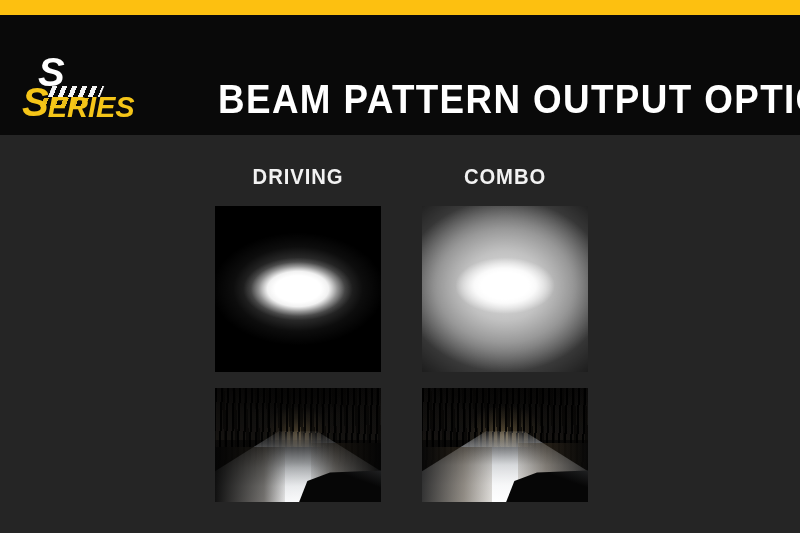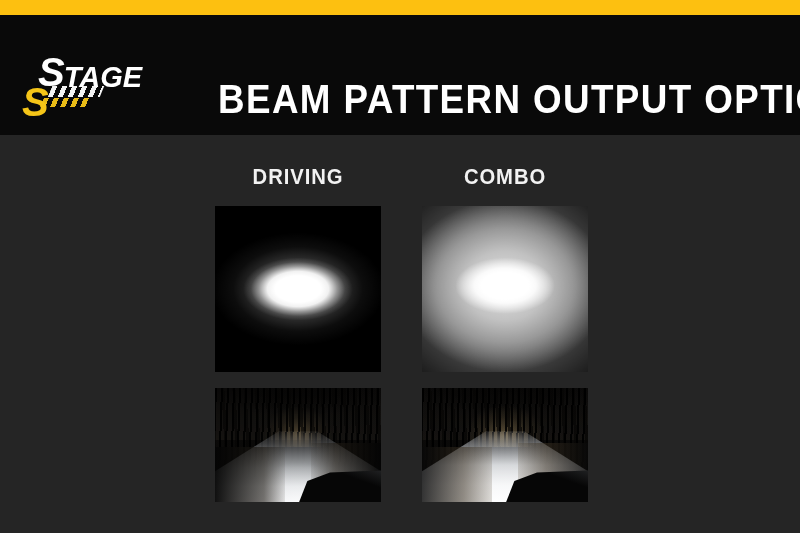--- a/index.html
+++ b/index.html
@@ -181,26 +181,26 @@
 
 <div class="page">
 
   <div class="accent-bar"></div>
 
   <div class="header">
 
     <div class="logo">
       <div class="logo-row logo-row-1">
         <span class="cap cap-big white">S</span>
-        <span class="cap cap-small white">TAGE</span>
       </div>
       <div class="stripes"></div>
       <div class="stripes-gold"></div>
       <div class="logo-row logo-row-2">
         <span class="cap cap-big gold">S</span>
+        <span class="cap cap-small gold">ERIES</span>
       </div>
     </div>
 
     <div class="title">BEAM PATTERN OUTPUT OPTIONS</div>
   </div>
 
   <div class="col-label c1">DRIVING</div>
   <div class="panel c1">
     <div class="beam-driving"></div>
   </div>

